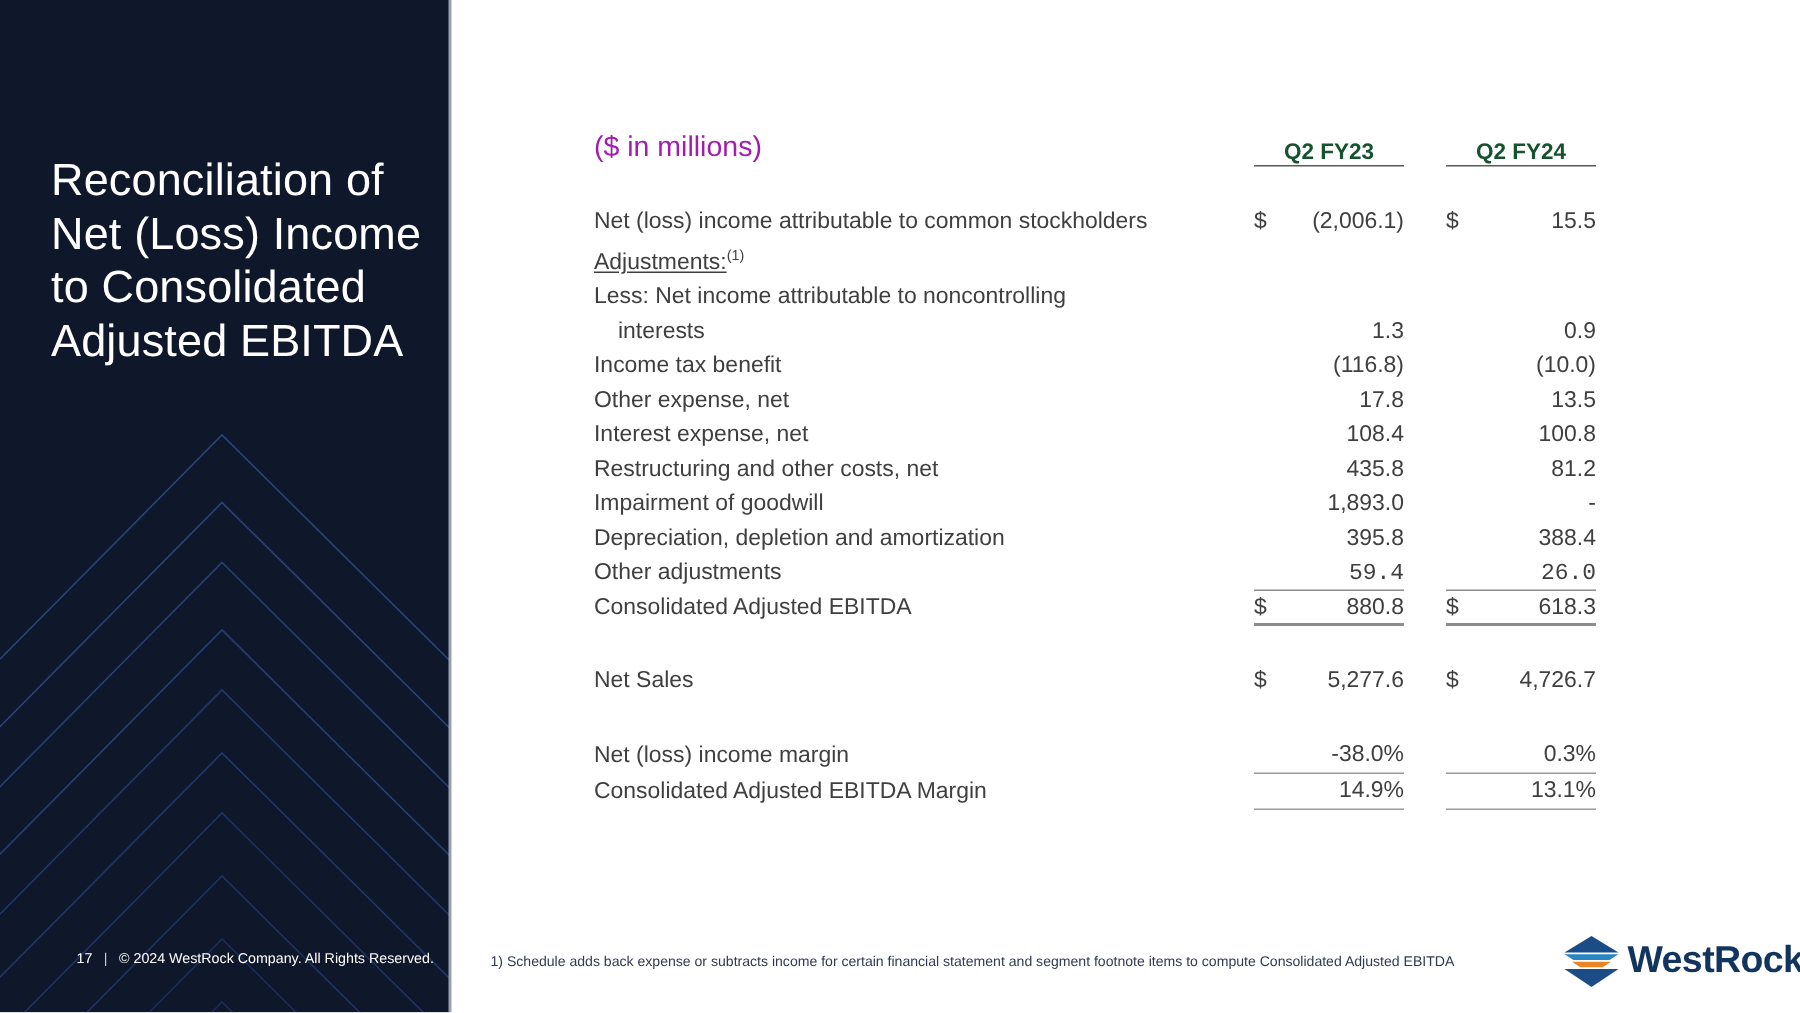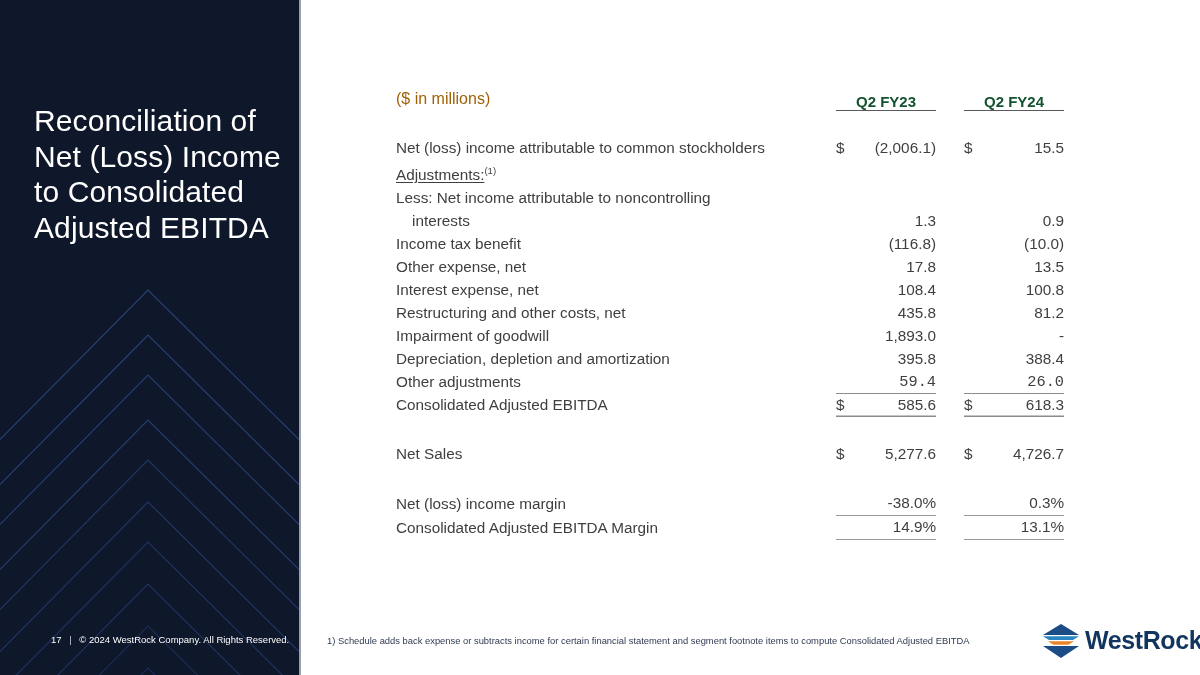--- a/index.html
+++ b/index.html
@@ -48,21 +48,21 @@
   td.lbl{
     width:440px;padding-right:6px;
     line-height:22.9px;
   }
   td.cur{width:26px;text-align:left;line-height:22.9px;}
   td.val{width:74px;text-align:right;line-height:22.9px;padding-right:2px;}
   td.gap{width:28px;}
 
   .hdr td{font-weight:bold;font-size:15px;color:#14532d;padding-bottom:3px;}
   .hdr td.h-col{text-align:center;border-bottom:1.6px solid #595959;}
-  .hdr td.small{font-weight:normal;font-size:16px;color:#a16207;border:0;}
+  .hdr td.small{font-weight:normal;font-size:19px;color:#a21caf;border:0;}
   .spacer-md td{height:26px;}
 
   .und{ text-decoration:underline; text-underline-offset:1.5px; }
   .sup{font-size:9.6px;vertical-align:super;text-decoration:none;display:inline-block;}
   .indent{padding-left:16px;display:inline-block;}
   .botline{border-bottom:1.5px solid #8c8c8c;font-family:Liberation Mono, monospace;}
   .dblbot{box-shadow:inset 0 -3px 0 -1.4px #8c8c8c;}
 
   .num-underline{border-bottom:1.6px solid #9a9a9a;}
 
@@ -226,21 +226,21 @@
           <td class="cur botline"></td>
           <td class="val botline">59.4</td>
           <td class="gap"></td>
           <td class="cur botline"></td>
           <td class="val botline">26.0</td>
         </tr>
 
         <tr>
           <td class="lbl">Consolidated Adjusted EBITDA</td>
           <td class="cur dblbot">$</td>
-          <td class="val dblbot">585.6</td>
+          <td class="val dblbot">880.8</td>
           <td class="gap"></td>
           <td class="cur dblbot">$</td>
           <td class="val dblbot">618.3</td>
         </tr>
 
         <tr class="spacer-md">
             <td colspan="6"></td>
           </tr>
 
         <tr>

